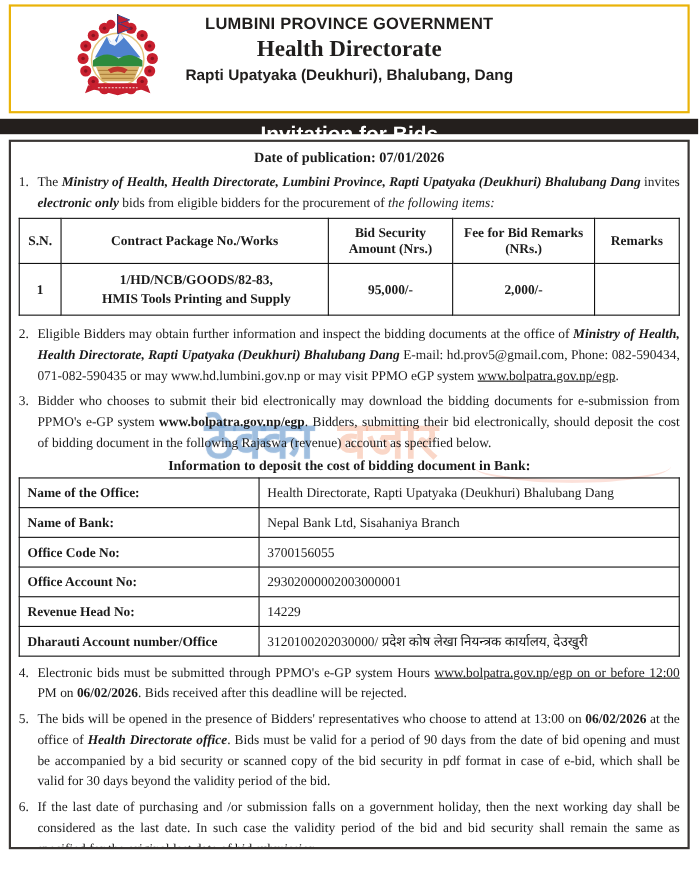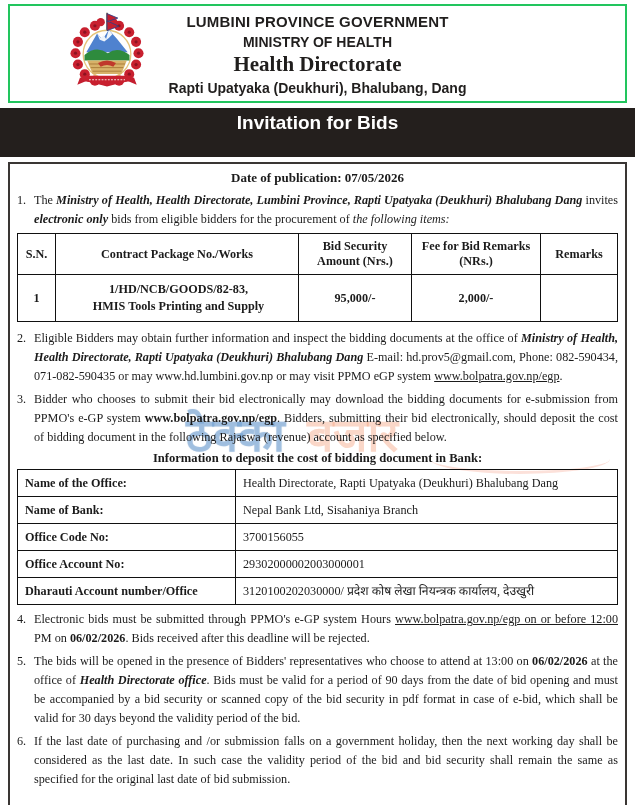--- a/index.html
+++ b/index.html
@@ -3,33 +3,33 @@
 <meta charset="utf-8">
 <style>
   * { margin:0; padding:0; box-sizing:border-box; }
   html,body { background:#ffffff; }
   .page {
     width:635px; height:805px; background:#fff; position:relative;
     font-family:"Liberation Serif", serif; color:#1b1b1b; overflow:hidden;
   }
   
   .header-box {
-    margin:4px 8px 0; height:99px; border:2px solid #22c55e;
+    margin:4px 8px 0; height:99px; border:2px solid #eab308;
     position:relative; background:#fff;
   }
   .emblem { position:absolute; left:52px; top:5px; }
   .header-text { width:100%; text-align:center; padding-top:7px;
     font-family:"Liberation Sans", sans-serif; font-weight:bold; color:#201e1d; }
   .h-line1 { font-size:15px; letter-spacing:0.2px; }
   .h-line2 { font-size:14px; margin-top:4px; }
   .h-line3 { font-size:21px; margin-top:2px;font-family:Liberation Serif, serif; }
   .h-line4 { font-size:14px; margin-top:3px; }
   
   .banner {
-    margin-top:5px; height:49px; background:#241f1d; color:#fff;
+    margin-top:5px; height:14px; background:#241f1d; color:#fff;
     text-align:center; line-height:30px;
     font-family:"Liberation Sans", sans-serif; font-weight:bold; font-size:19px;
   }
   
   .body-box {
     margin:5px 8px 0; border:2px solid #3a3634; height:645px;
     padding:5px 7px 4px; position:relative; overflow:hidden; background:transparent;
   }
   .content { position:relative; z-index:1; }
   .date-line { text-align:center; font-weight:bold; font-size:13px; margin:1px 0 5px; }
@@ -118,37 +118,36 @@
         <polygon points="50,2 62,7 50,11" fill="#c41e2f" stroke="#26408b" stroke-width="0.9"></polygon>
         <polygon points="50,10 63,16 50,21" fill="#c41e2f" stroke="#26408b" stroke-width="0.9"></polygon>
 
         <path d="M20,73 L17,81 L27,77 L50,83 L73,77 L83,81 L80,73 L50,79 Z" fill="#c41e2f"></path>
         <path d="M24,71 L76,71 L76,77 L50,82 L24,77 Z" fill="#c8202f"></path>
         <path d="M30,75.5 L70,75.5" stroke="#f6e3e0" stroke-width="1.2" stroke-dasharray="2,1.5" fill="none"></path>
       </svg>
     </div>
     <div class="header-text">
       <div class="h-line1">LUMBINI PROVINCE GOVERNMENT</div>
-      <div class="h-line2">MINISTRY OF HEALTH</div>
       <div class="h-line3">Health Directorate</div>
       <div class="h-line4">Rapti Upatyaka (Deukhuri), Bhalubang, Dang</div>
     </div>
   </div>
 
   <div class="banner">
     <span>Invitation for Bids</span>
   </div>
 
   <div class="body-box">
 
     <div class="watermark"><span class="wm1">ठेक्का</span><span class="wm2">बजार</span></div>
     <div class="wm-swoosh"></div>
 
     <div class="content">
-      <div class="date-line">Date of publication: 07/05/2026</div>
+      <div class="date-line">Date of publication: 07/01/2026</div>
 
       <div class="item">
         <span class="item-num">1.</span>
         <span class="item-text"><span>The </span><span style="font-weight: bold; font-style: italic;">Ministry of Health, Health Directorate, Lumbini Province, Rapti Upatyaka (Deukhuri) Bhalubang Dang</span><span> invites </span><span style="font-weight: bold; font-style: italic;">electronic only</span><span> bids from eligible bidders for the procurement of </span><span style="font-style: italic;">the following items:</span></span>
       </div>
 
       <table class="bid-table">
         <colgroup>
             <col class="col-sn">
             <col class="col-pkg">
@@ -201,20 +200,24 @@
           </tr>
           <tr>
             <td class="lbl">Office Code No:</td>
             <td class="val">3700156055</td>
           </tr>
           <tr>
             <td class="lbl">Office Account No:</td>
             <td class="val">29302000002003000001</td>
           </tr>
           <tr>
+            <td class="lbl">Revenue Head No:</td>
+            <td class="val">14229</td>
+          </tr>
+          <tr>
             <td class="lbl">Dharauti Account number/Office</td>
             <td class="val">3120100202030000/ प्रदेश कोष लेखा नियन्त्रक कार्यालय, देउखुरी</td>
           </tr>
         </tbody>
       </table>
 
       <div style="height:5px"></div>
 
       <div class="item">
         <span class="item-num">4.</span>

